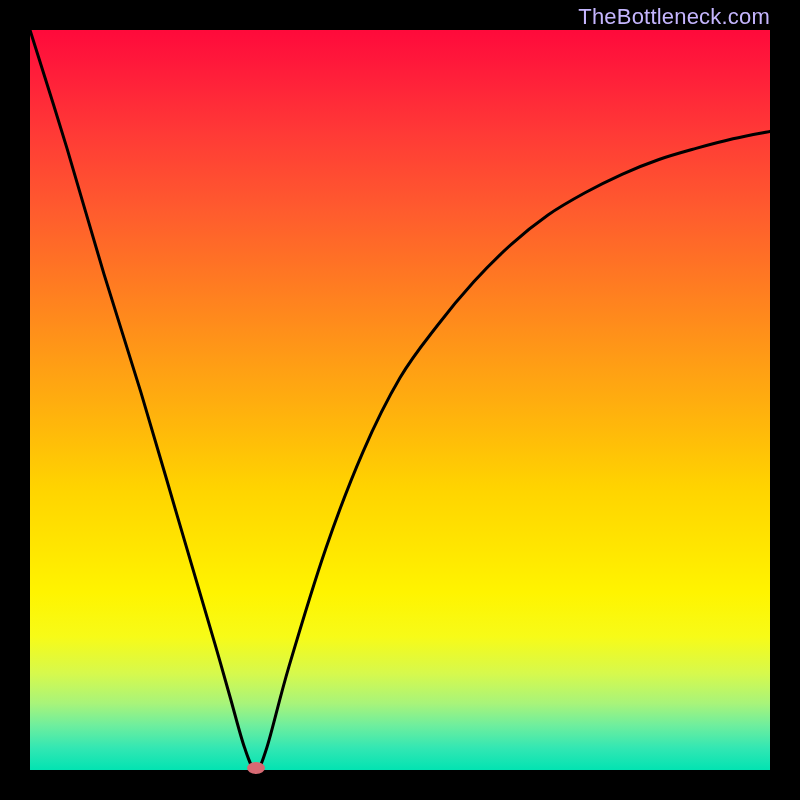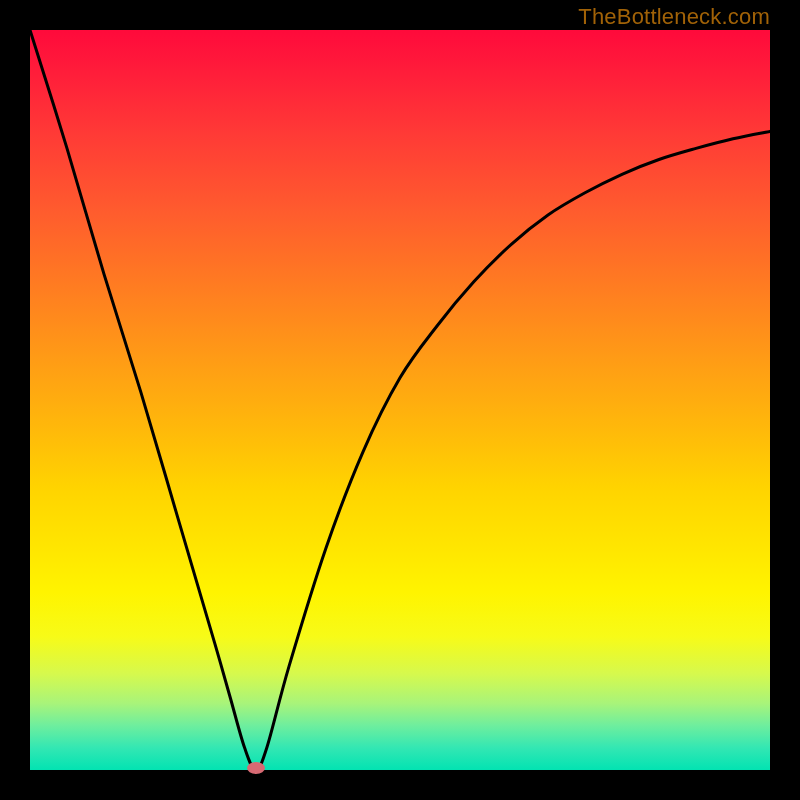--- a/index.html
+++ b/index.html
@@ -39,21 +39,21 @@
       #a8f47a 91%,
       #6eee9e 94%,
       #33e7b3 97%,
       #02e3b2 100%
     );
   }
   .watermark {
     position: absolute;
     top: 4px;
     right: 30px;
-    color: #a16207;
+    color: #c4b5fd;
     font-size: 22px;
     letter-spacing: 0.2px;
     user-select: none;
   }
   .curve-svg {
     position: absolute;
     left: 0;
     top: 0;
     width: 740px;
     height: 740px;

